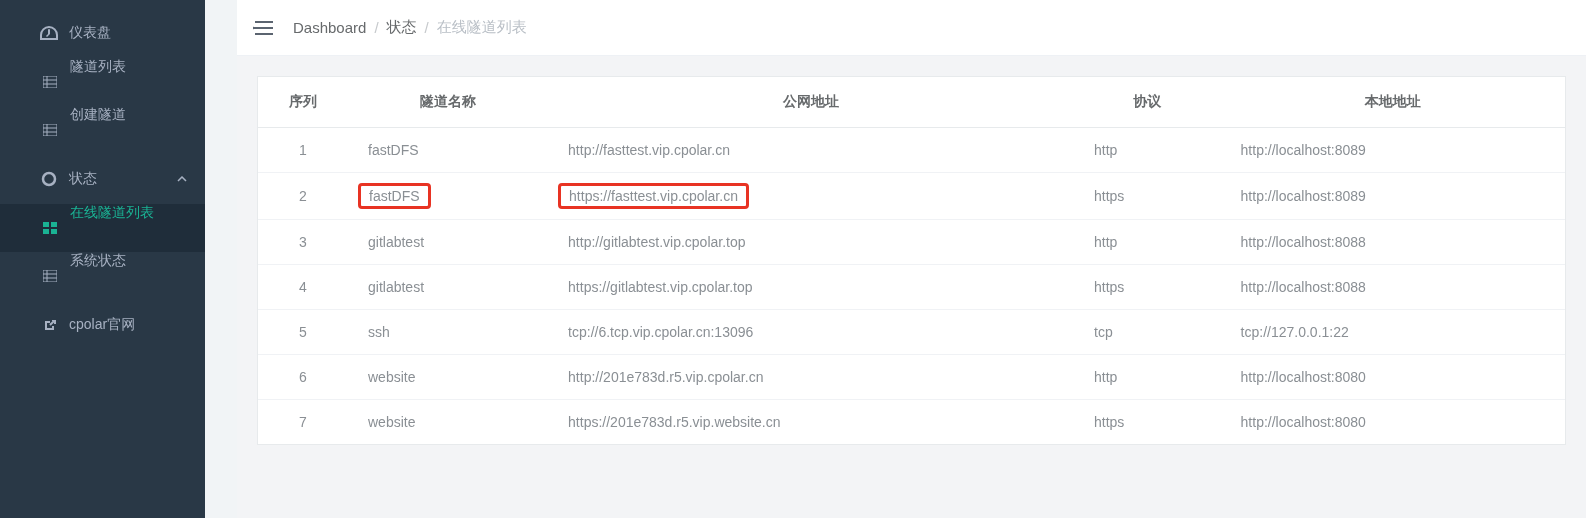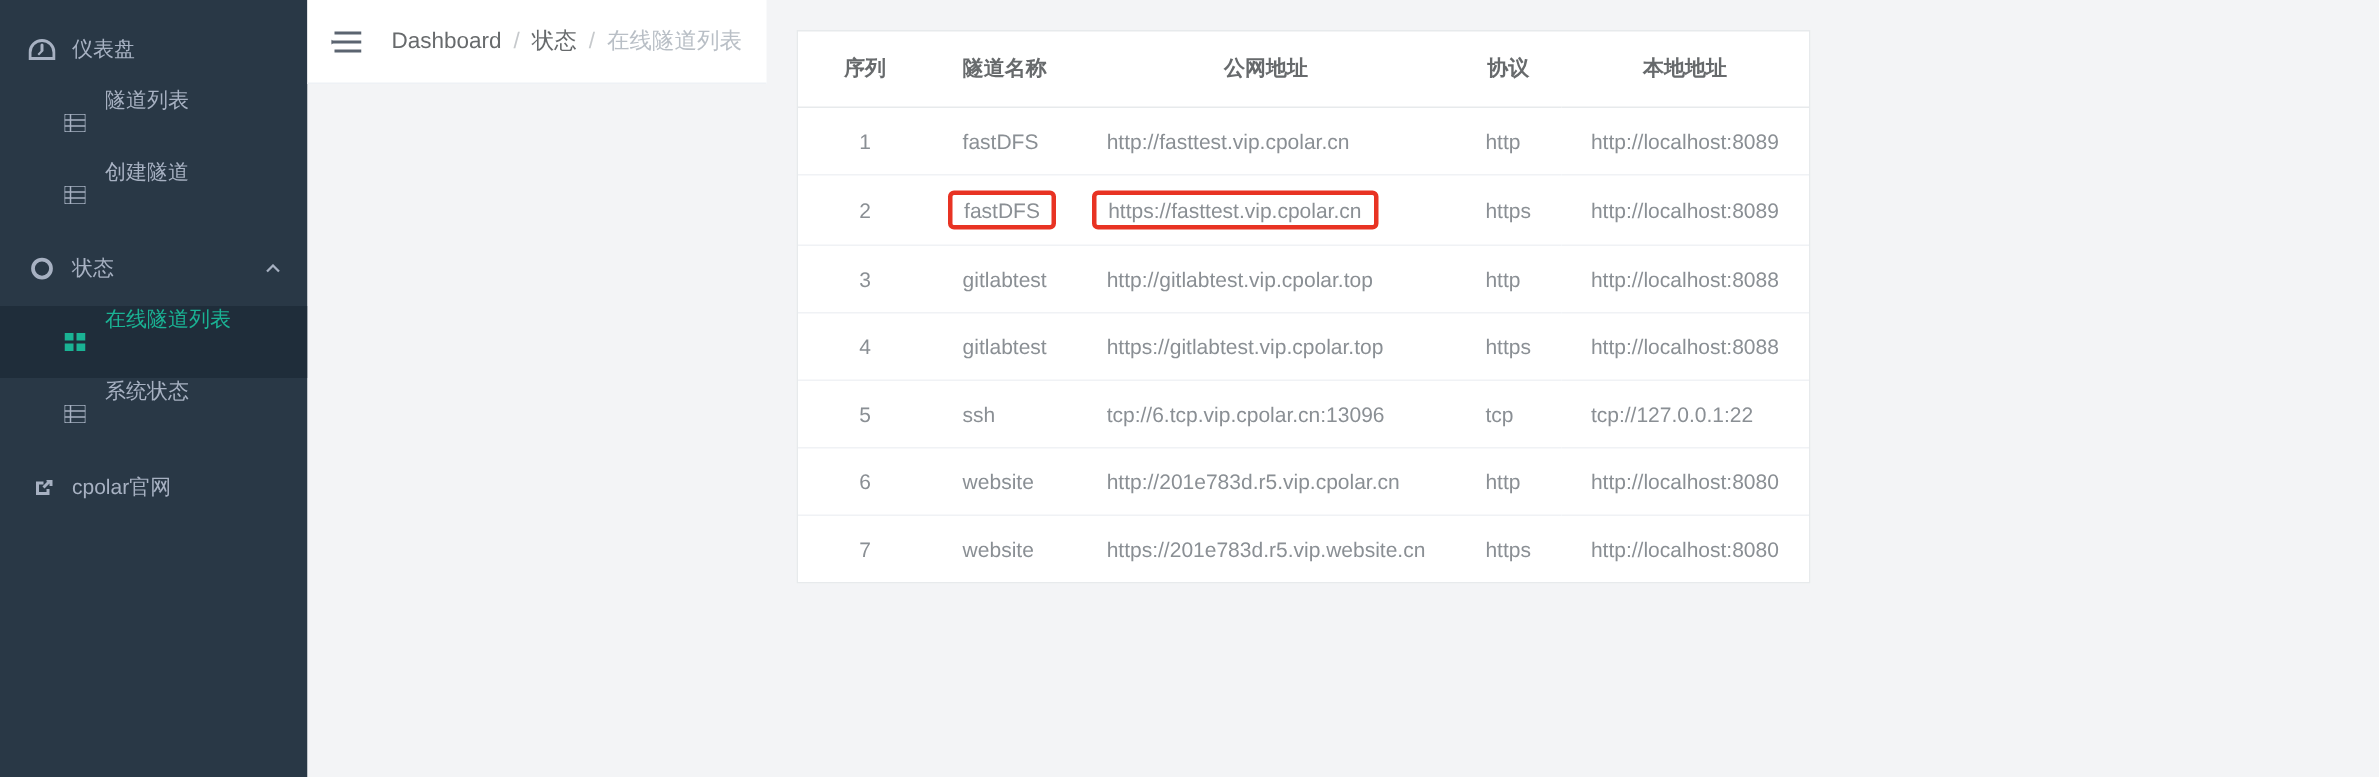--- a/index.html
+++ b/index.html
@@ -1,27 +1,27 @@
 <!DOCTYPE html>
 <html><head>
   <meta charset="utf-8">
   <style>
     * { margin: 0; padding: 0; box-sizing: border-box; }
     body { font-family: -apple-system, BlinkMacSystemFont, "Segoe UI", Arial, sans-serif; font-size: 14px; background: #f1f4f6; }
     .layout { display: flex; width: 1586px; height: 518px; }
     .sidebar { width: 205px; background: #293846; flex-shrink: 0; padding-top: 8px; }
-    .nav-item { display: flex; align-items: center; padding: 0 18px; height: 50px; color: #a7b1c2; cursor: pointer; }
+    .nav-item { display: flex; align-items: center; padding: 0 18px; height: 50px; color: #a7b1c2; cursor: pointer; margin-left: 21px; }
     .nav-item .icon-slot { width: 20px; display: flex; align-items: center; justify-content: center; margin-right: 10px; }
     .nav-item .label { flex: 1; font-size: 14px; }
     .nav-item .chevron { font-size: 12px; color: #a7b1c2; }
     .sub-item { display: flex; padding: 0 18px 0 40px; height: 48px; color: #a7b1c2; cursor: pointer; }
     .sub-item .icon-slot { width: 20px; display: flex; align-items: center; justify-content: center; margin-right: 10px; }
     .sub-item.active { background: #1f2d3a; color: #ffffff; }
     .sub-item.active .label-txt { color: #1ab394; }
-    .main { flex: 1; background: #f3f4f6; display: flex; flex-direction: row; }
+    .main { flex: 1; background: #f3f4f6; display: flex; flex-direction: column; margin-left: 32px; }
     .topbar { background: #ffffff; height: 56px; display: flex; align-items: center; padding: 0 16px; border-bottom: 1px solid #eef1f5; }
     .hamburger { margin-right: 20px; cursor: pointer; }
     .breadcrumb { display: flex; align-items: center; gap: 8px; color: #676a6c; font-size: 15px; }
     .breadcrumb .sep { color: #c6c9cc; }
     .breadcrumb .current { color: #b9bfc6; }
     .content { padding: 20px; }
     .card { background: #ffffff; border: 1px solid #e7eaec; }
     table { width: 100%; border-collapse: collapse; }
     thead th { text-align: center; font-weight: 600; color: #676a6c; padding: 16px 20px; border-bottom: 1px solid #e7eaec; font-size: 14px; }
     tbody td { padding: 14px 20px; color: #8a8f94; font-size: 14px; border-bottom: 1px solid #f0f2f5; }

